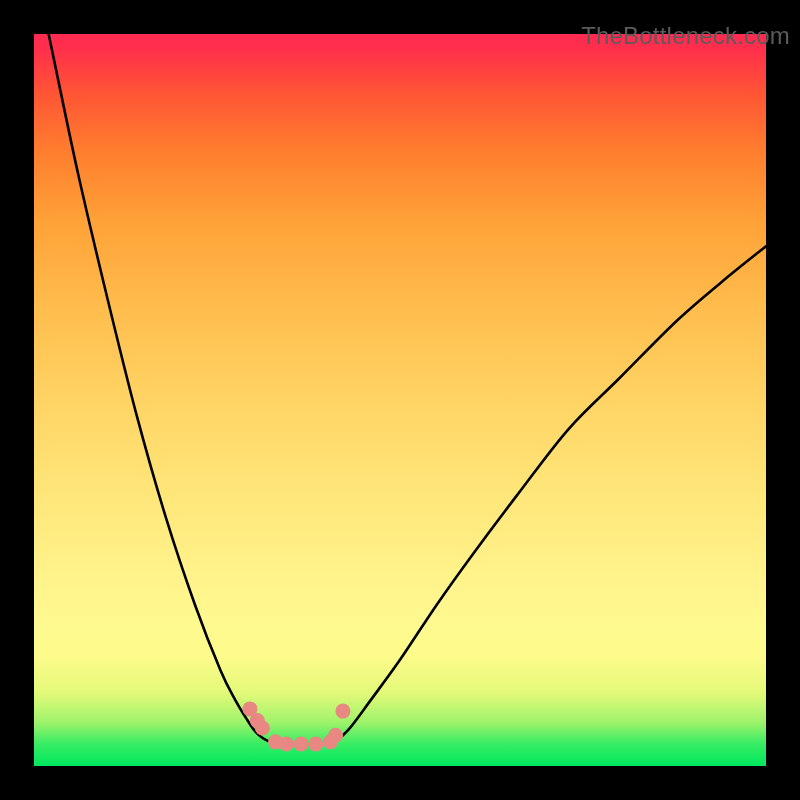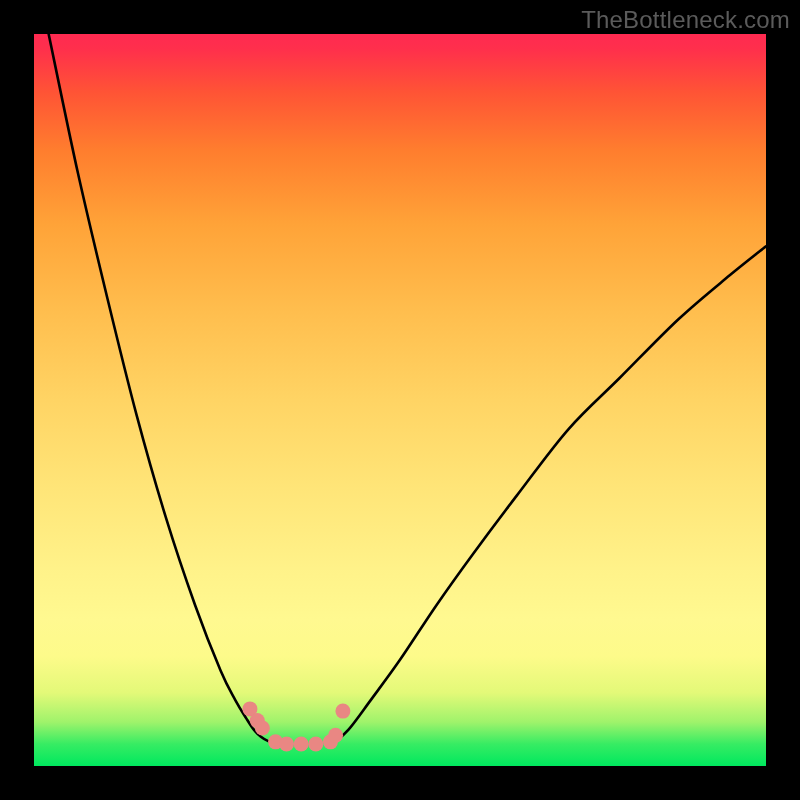--- a/index.html
+++ b/index.html
@@ -43,21 +43,21 @@
       #ffbe4e 62%,
       #ffa338 74%,
       #ff7e2e 84%,
       #ff5435 92%,
       #ff2f4c 98%,
       #ff2a51 100%
     );
   }
   .watermark {
     position: absolute;
-    top: 6px;
+    top: 22px;
     right: 10px;
     color: #5b5b5b;
     font-size: 24px;
     font-weight: 500;
     letter-spacing: 0.2px;
     z-index: 20;
     user-select: none;
   }
   svg.curve, svg.dots {
     position: absolute;

